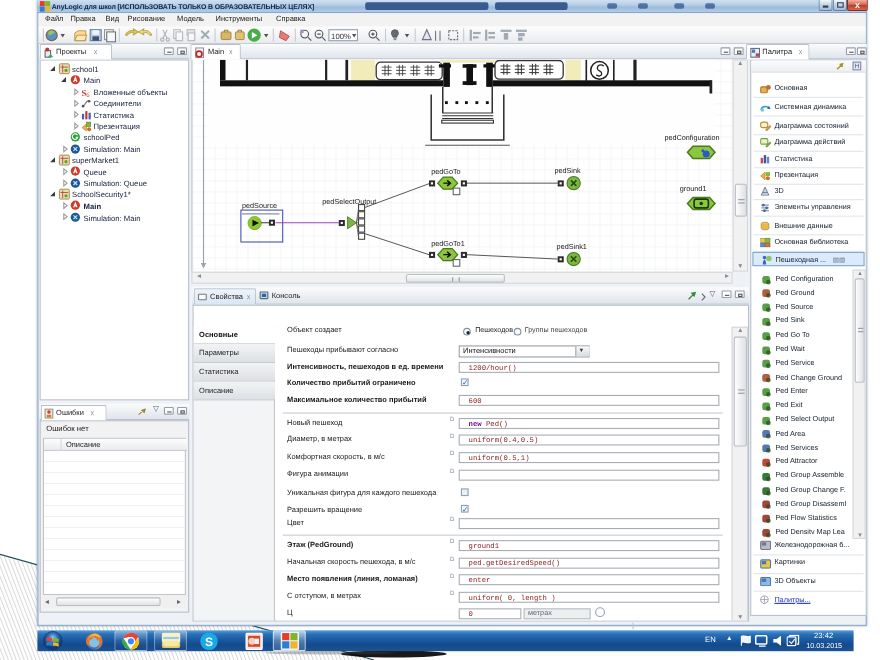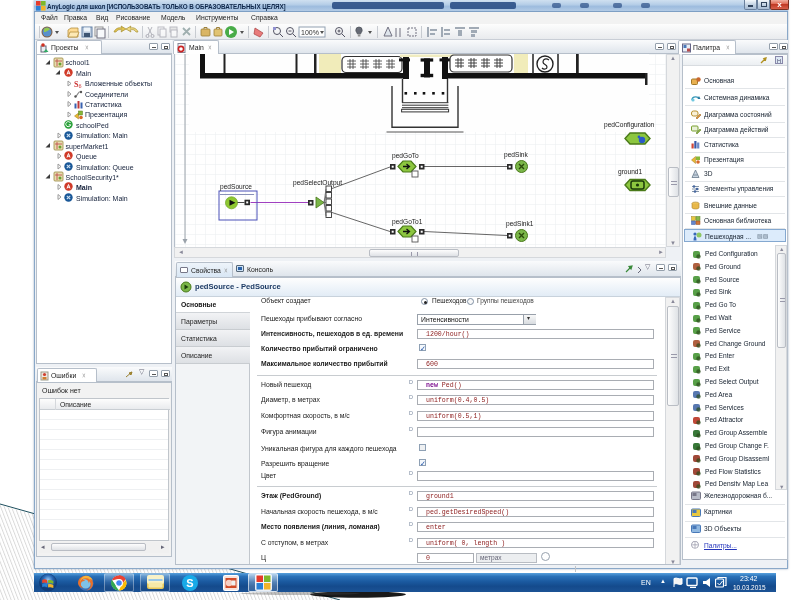--- a/index.html
+++ b/index.html
@@ -529,27 +529,20 @@
     </svg>
   <span class="abs" style="left:470px;top:2px;color:#667;font-size:7px;">▽</span>
   <div class="winbtn" style="left:481px;top:3px;">
       <div class="abs" style="left:2px;top:3px;width:4px;height:1px;background:#555;"></div>
     </div>
   <div class="winbtn" style="left:493px;top:3px;">
       <div class="abs" style="left:1.5px;top:1.5px;width:4px;height:3px;border:1px solid #555;"></div>
     </div>
 </div>
 <div id="propbody" class="abs" style="left:175px;top:277px;width:506px;height:288px;background:#fff;border:1px solid #b6bfca;z-index:4;overflow:hidden;">
-  <div class="abs" style="left:0;top:0;width:504px;height:19px;background:linear-gradient(#fefefe,#e2ecf6);border-bottom:1px solid #c8d2dc;">
-    <svg class="abs" style="left:4px;top:3px;" width="12" height="12" viewBox="0 0 12 12">
-        <circle cx="6" cy="6" r="5" fill="#7ab648" stroke="#4a7a1a"></circle>
-        <path d="M4.5 3.5l4 2.5-4 2.5z" fill="#1a3a0a"></path>
-      </svg>
-    <span class="abs" style="left:19px;top:4px;font-size:7.6px;font-weight:bold;color:#1c3a64;">pedSource - PedSource</span>
-  </div>
   <div class="abs" style="left:0;top:19px;width:74px;height:269px;background:#f2f4f6;border-right:1px solid #c2c7cd;">
     <div class="abs" style="left:0;top:0;width:74px;height:16px;background:#fff;border-bottom:1px solid #d0d4d8;">
         <span class="abs" style="left:5px;top:4px;font-size:6.8px;font-weight:bold;color:#111;">Основные</span>
       </div>
     <div class="abs" style="left:0;top:16px;width:74px;height:17px;background:linear-gradient(#f2f3f5,#dde0e4);border-bottom:1px solid #c8ccd0;">
         <span class="abs" style="left:5px;top:5px;font-size:6.8px;color:#222;">Параметры</span>
       </div>
     <div class="abs" style="left:0;top:33px;width:74px;height:17px;background:linear-gradient(#f2f3f5,#dde0e4);border-bottom:1px solid #c8ccd0;">
         <span class="abs" style="left:5px;top:5px;font-size:6.8px;color:#222;">Статистика</span>
       </div>

